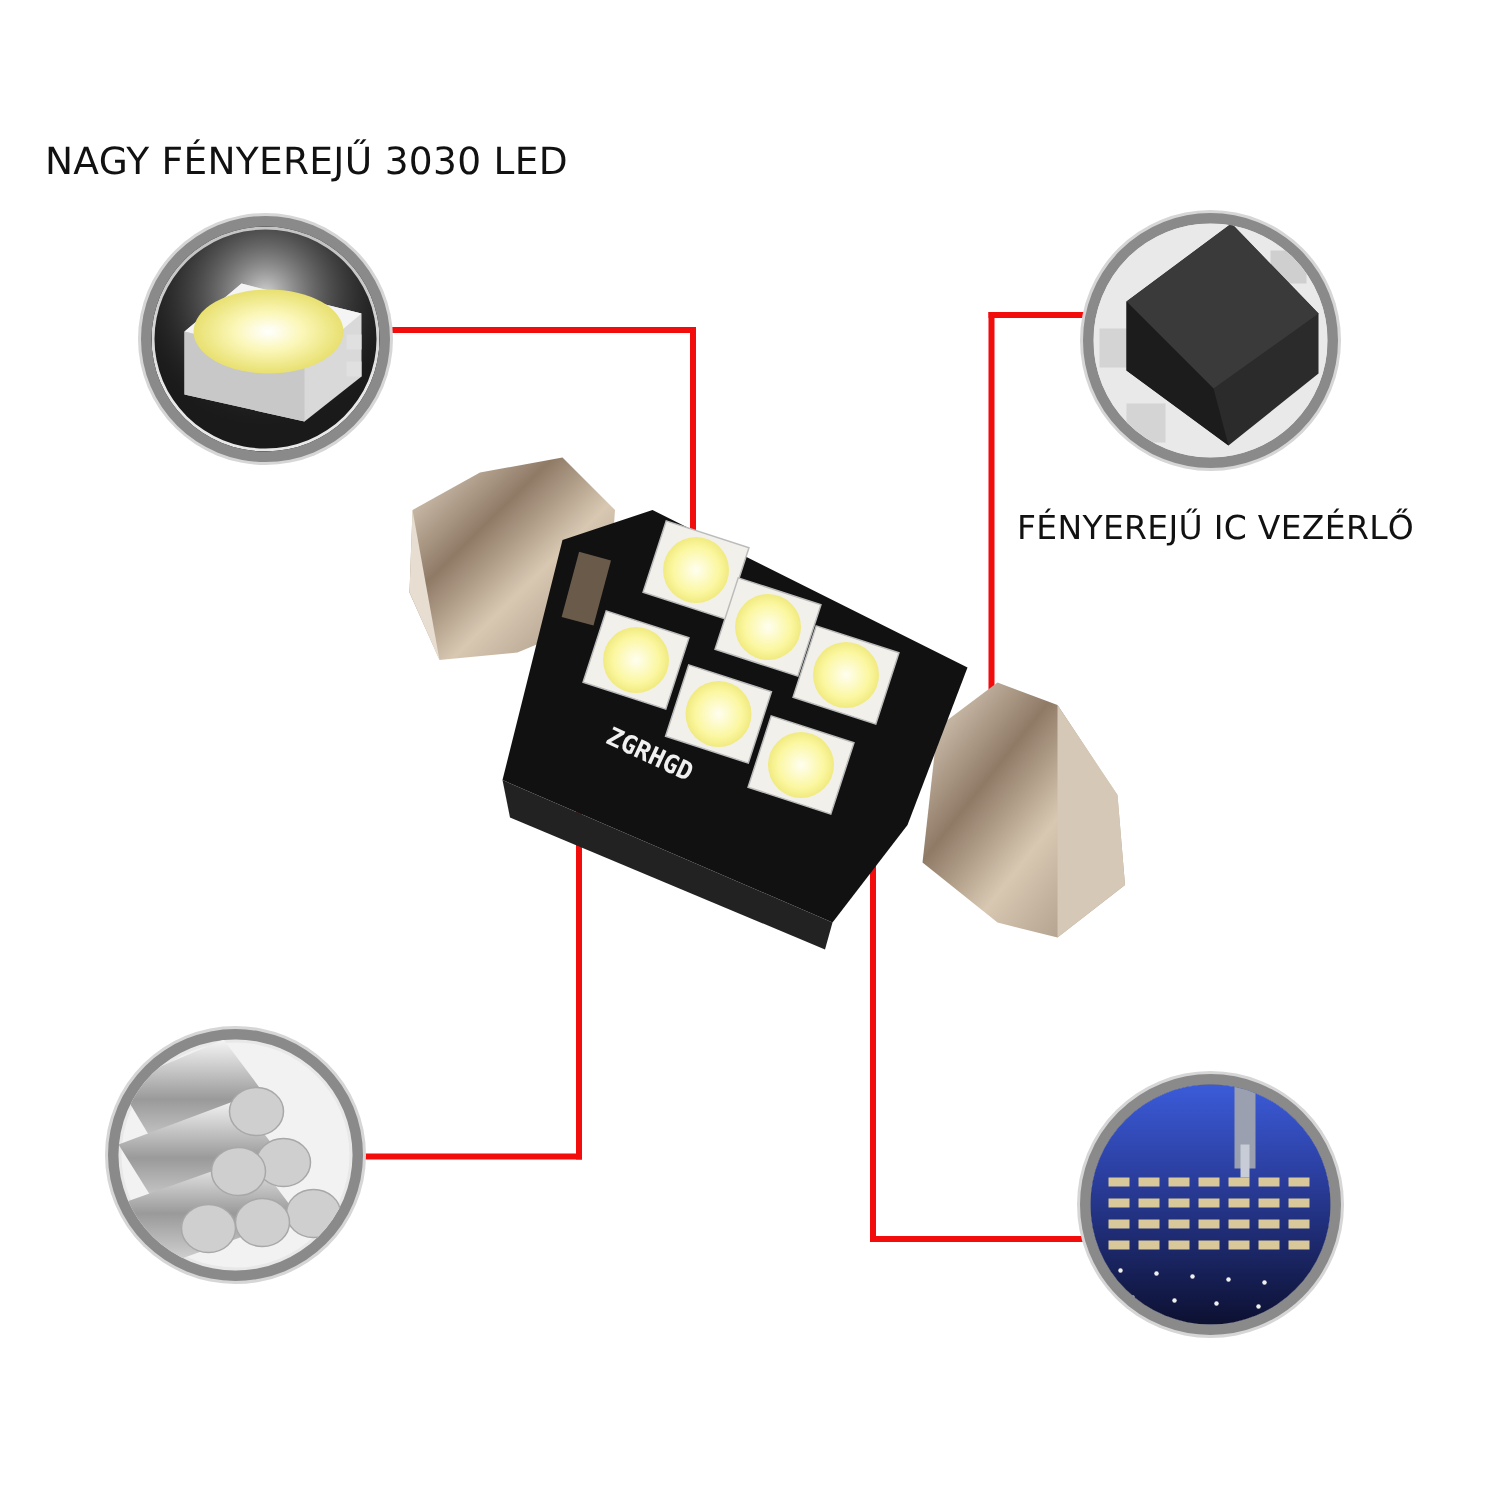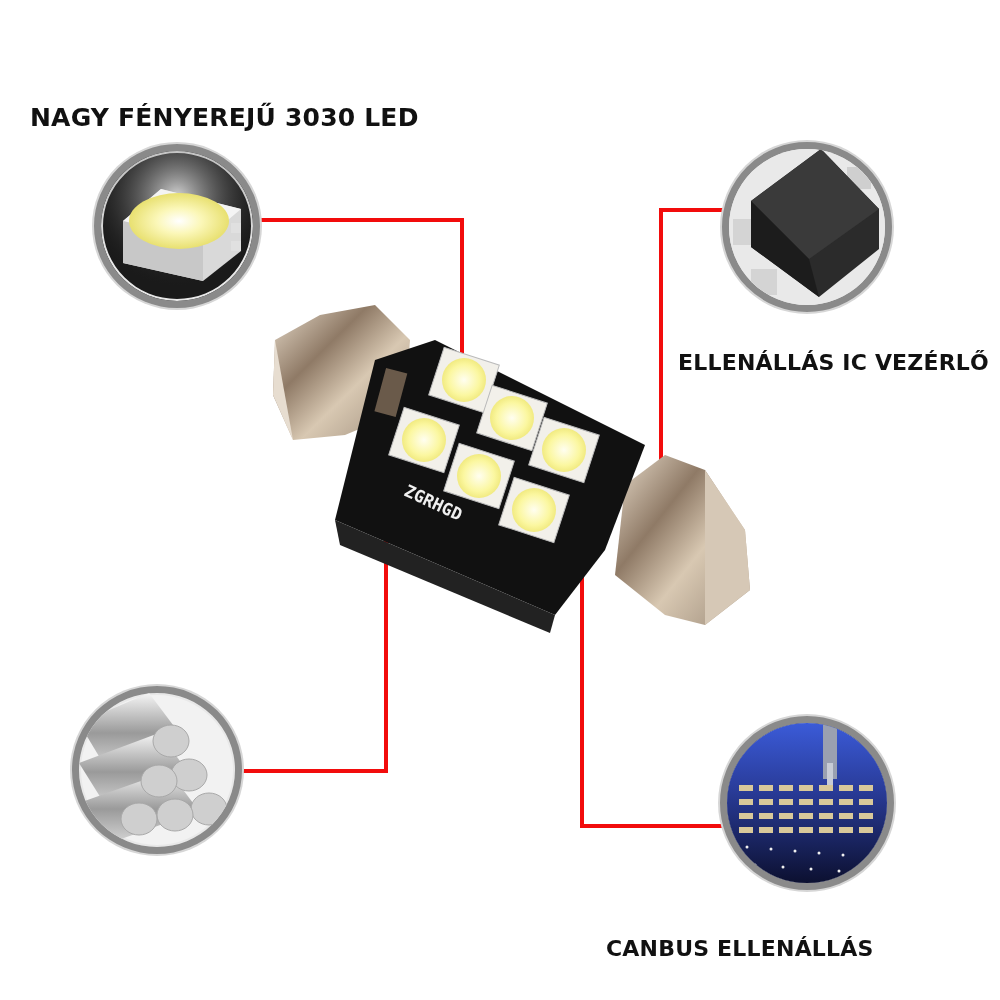--- a/index.html
+++ b/index.html
@@ -1,29 +1,28 @@
 <!DOCTYPE html>
 <html><head>
 <meta charset="utf-8">
 <style>
   html,body{margin:0;padding:0;background:#fff;}
   #canvas{position:relative;width:1000px;height:1000px;background:#fff;overflow:hidden;font-family:"DejaVu Sans","Liberation Sans",sans-serif;}
-  .label{position:absolute;font-weight:bold;color:#111;white-space:nowrap;letter-spacing:0.2px;transform-origin:left center;margin-top:10px;}
+  .label{position:absolute;font-weight:normal;color:#111;white-space:nowrap;letter-spacing:0.2px;transform-origin:left center;}
   .line{position:absolute;background:#f20c0c;}
   .circle{position:absolute;border-radius:50%;box-sizing:border-box;border:7px solid #8a8a8a;box-shadow:0 0 0 2px #d6d6d6, inset 0 0 0 2px #e8e8e8;overflow:hidden;}
   svg{display:block;}
 </style>
 </head>
 <body>
 
 <div id="canvas">
 
   <div class="label" style="left:30px;top:93px;font-size:25px;">NAGY FÉNYEREJŰ 3030 LED</div>
-  <div class="label" style="left:678px;top:340px;font-size:22px;">ELLENÁLLÁS IC VEZÉRLŐ</div>
-  <div class="label" style="left:606px;top:926px;font-size:22px;">CANBUS ELLENÁLLÁS</div>
+  <div class="label" style="left:678px;top:340px;font-size:22px;">FÉNYEREJŰ IC VEZÉRLŐ</div>
 
   <div class="line" style="left:257px;top:218px;width:207px;height:4px;"></div>
   <div class="line" style="left:460px;top:218px;width:4px;height:178px;"></div>
 
   <div class="line" style="left:659px;top:208px;width:64px;height:4px;"></div>
   <div class="line" style="left:659px;top:208px;width:4px;height:315px;"></div>
 
   <div class="line" style="left:384px;top:518px;width:4px;height:255px;"></div>
   <div class="line" style="left:236px;top:769px;width:152px;height:4px;"></div>
 

